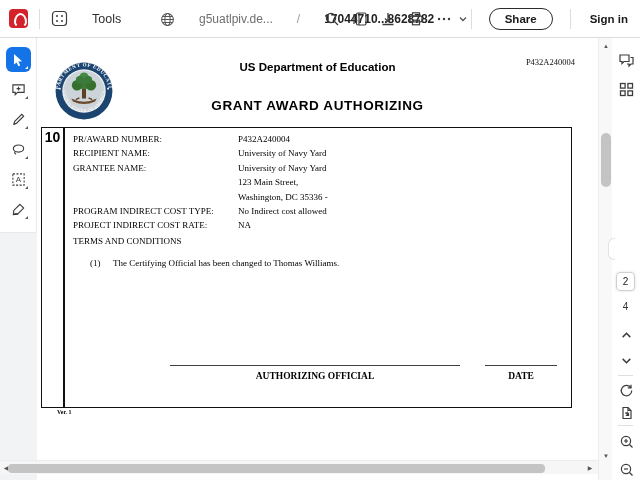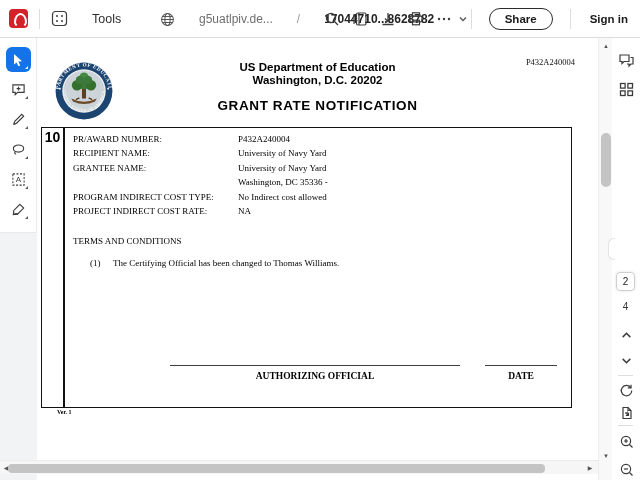--- a/index.html
+++ b/index.html
@@ -232,41 +232,44 @@
     <circle cx="50" cy="34" r="13" fill="#3c7a3c"></circle>
     <circle cx="38" cy="40" r="9" fill="#35702f"></circle>
     <circle cx="62" cy="40" r="9" fill="#35702f"></circle>
     <circle cx="50" cy="26" r="8" fill="#468a42"></circle>
     <circle cx="43" cy="31" r="7" fill="#3c7a3c"></circle>
       <circle cx="57" cy="31" r="7" fill="#3c7a3c"></circle>
   </svg>
 
   <div class="doc-header">
     <div class="h1">US Department of Education</div>
-    <div class="h1">Washington, D.C. 20202</div>
-  </div>
-  <div class="doc-title">GRANT RATE NOTIFICATION</div>
+  </div>
+  <div class="doc-title">GRANT AWARD AUTHORIZING</div>
   <div class="corner-num serif">P432A240004</div>
 
   <div class="gan-table">
     <div class="gan-vline"></div>
     <div class="block-num">10</div>
 
     <div class="fields serif">
       <div class="frow">
         <span class="lab">PR/AWARD NUMBER:</span>
         <span class="val">P432A240004</span>
       </div>
       <div class="frow">
         <span class="lab">RECIPIENT NAME:</span>
         <span class="val">University of Navy Yard</span>
       </div>
       <div class="frow">
         <span class="lab">GRANTEE NAME:</span>
         <span class="val">University of Navy Yard</span>
+      </div>
+      <div class="frow">
+        <span class="lab"></span>
+        <span class="val">123 Main Street,</span>
       </div>
       <div class="frow">
         <span class="lab"></span>
         <span class="val">Washington, DC 35336 -</span>
       </div>
       <div class="frow">
         <span class="lab">PROGRAM INDIRECT COST TYPE:</span>
         <span class="val">No Indirect cost allowed</span>
       </div>
       <div class="frow">

